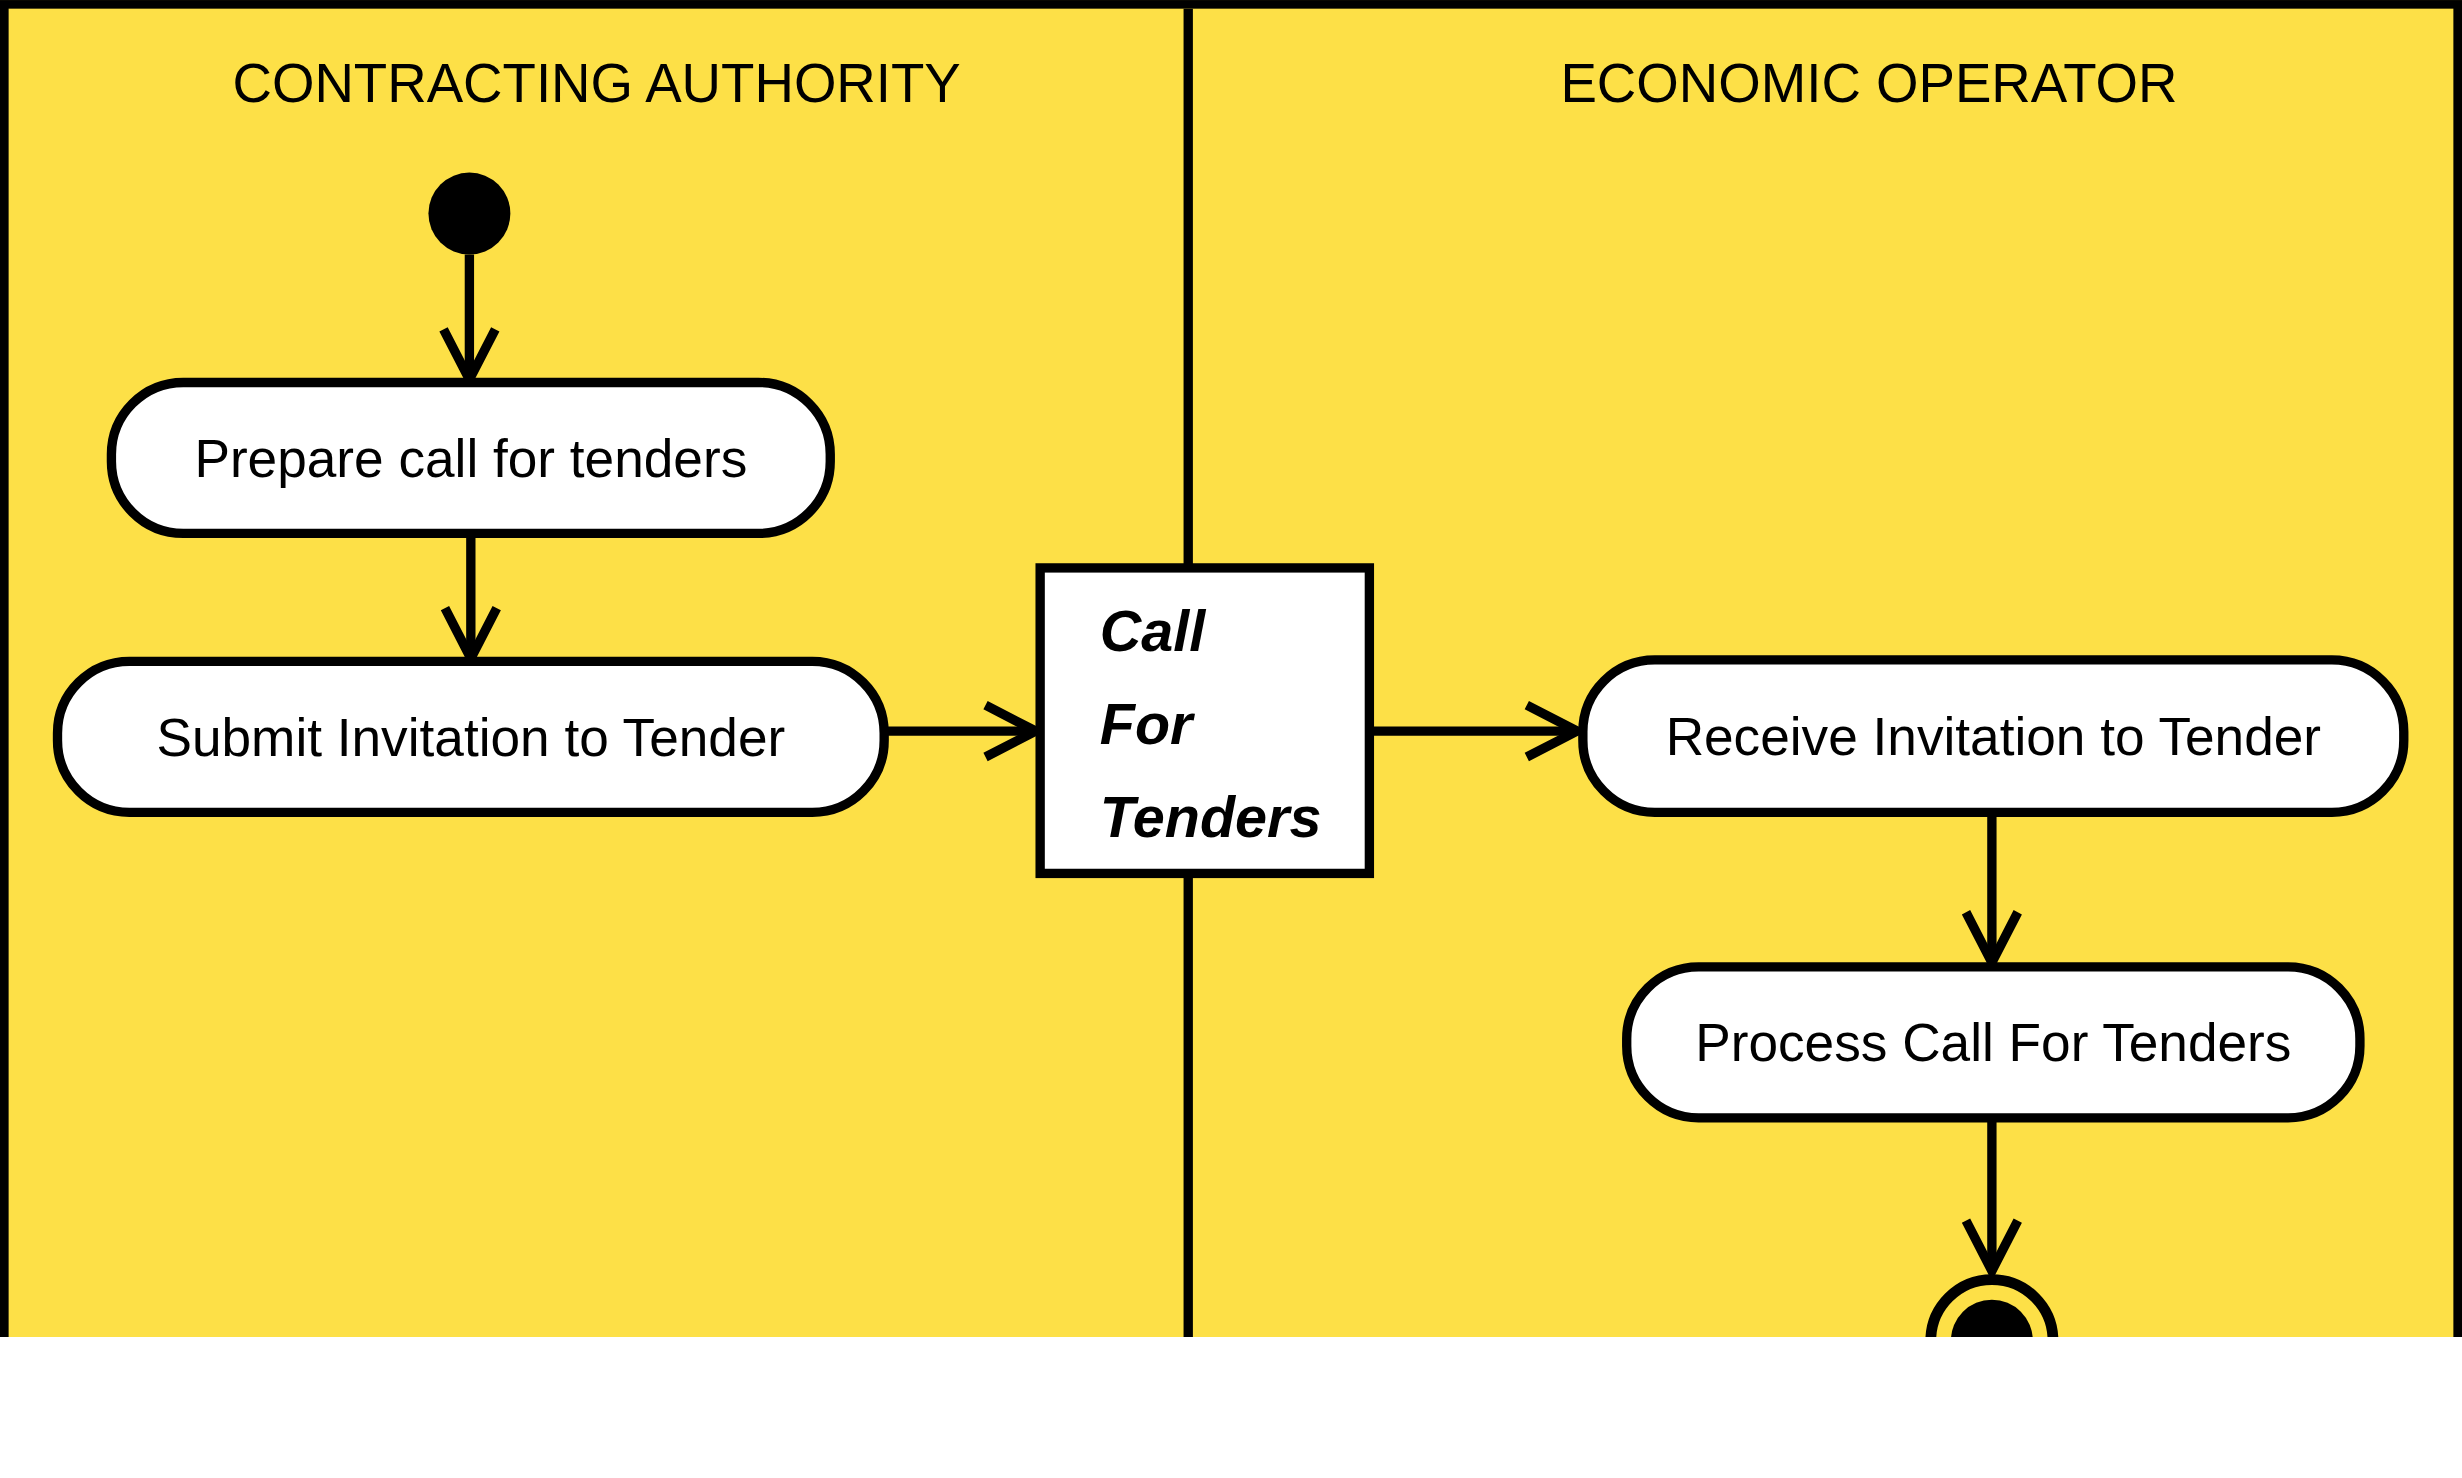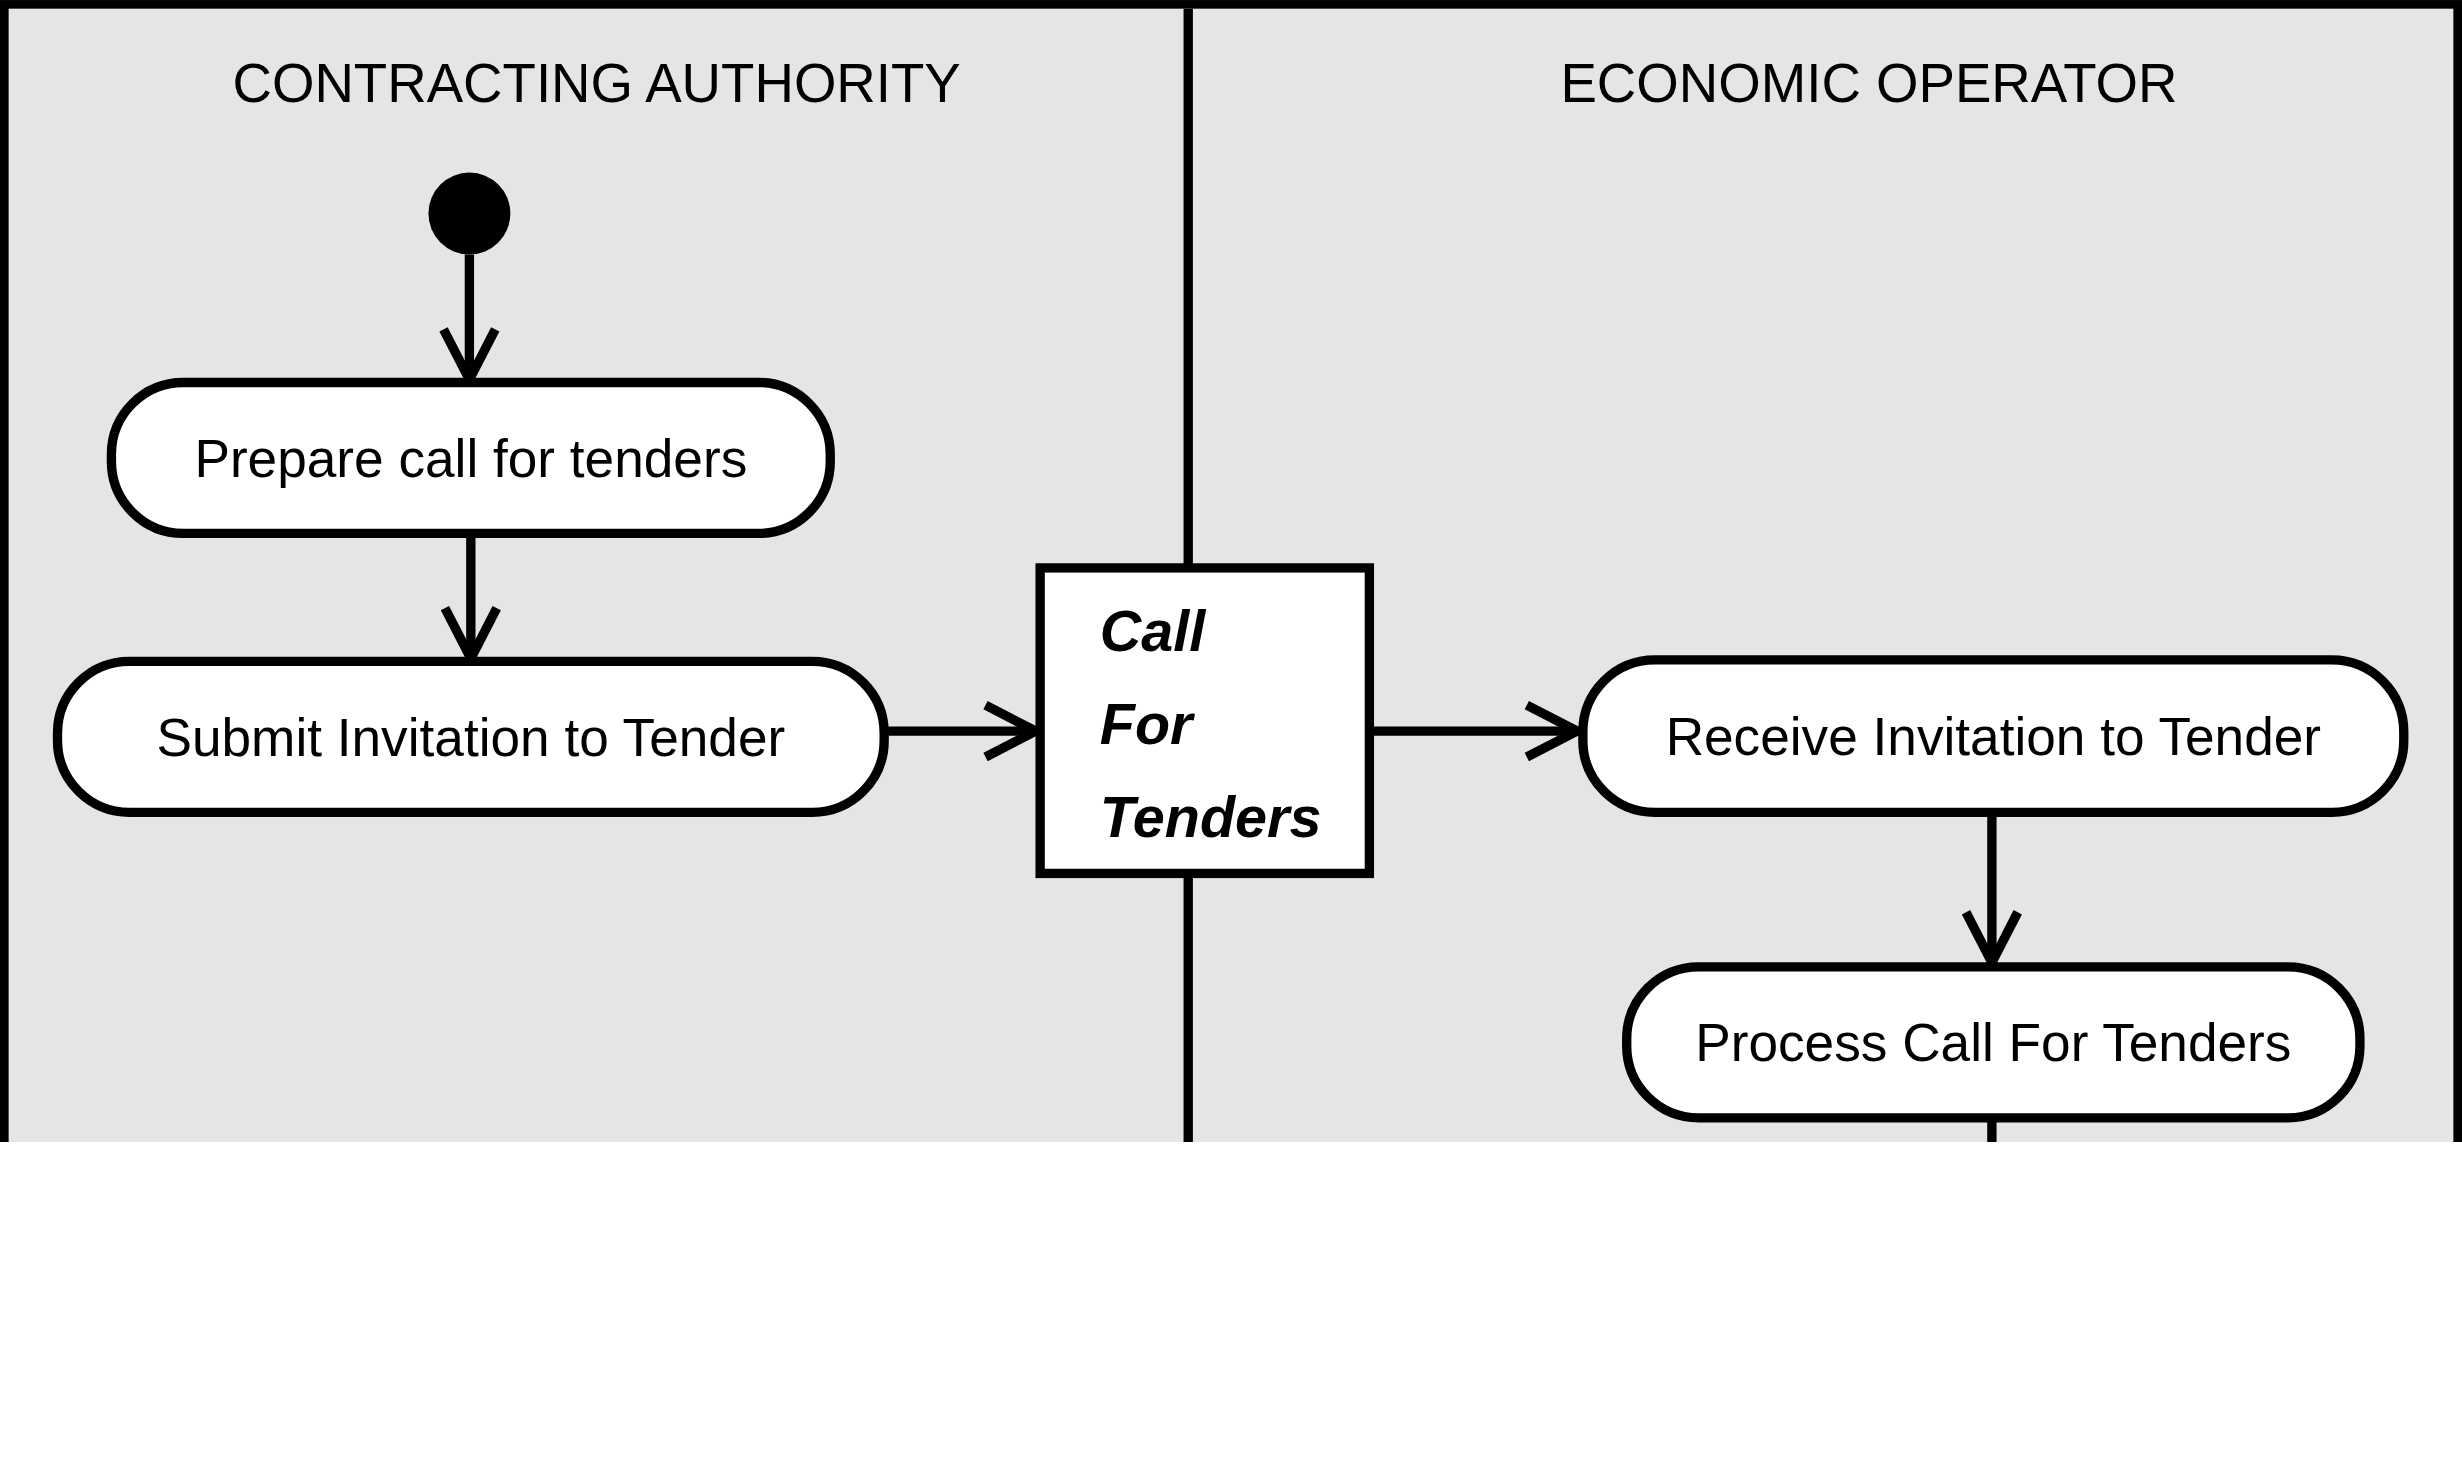--- a/index.html
+++ b/index.html
@@ -1,20 +1,20 @@
 <!DOCTYPE html>
 <html style="font-size:11.5px"><head>
 <meta charset="utf-8">
 <style>
   html, body { margin: 0; padding: 0; background: #ffffff; }
   .stage {
     position: relative;
     width: 2462px;
-    height: 1142px;
-    background: #e5e5e5;
+    height: 1337px;
+    background: #fde047;
   }
   svg { display: block; }
   text {
     font-family: "Liberation Sans", sans-serif;
     fill: #000000;
   }
   .lane-title   { font-size: 76px; }
   .action-label { font-size: 74px; }
   .object-label { font-size: 80px; font-weight: bold; font-style: italic; }
   .shape {

